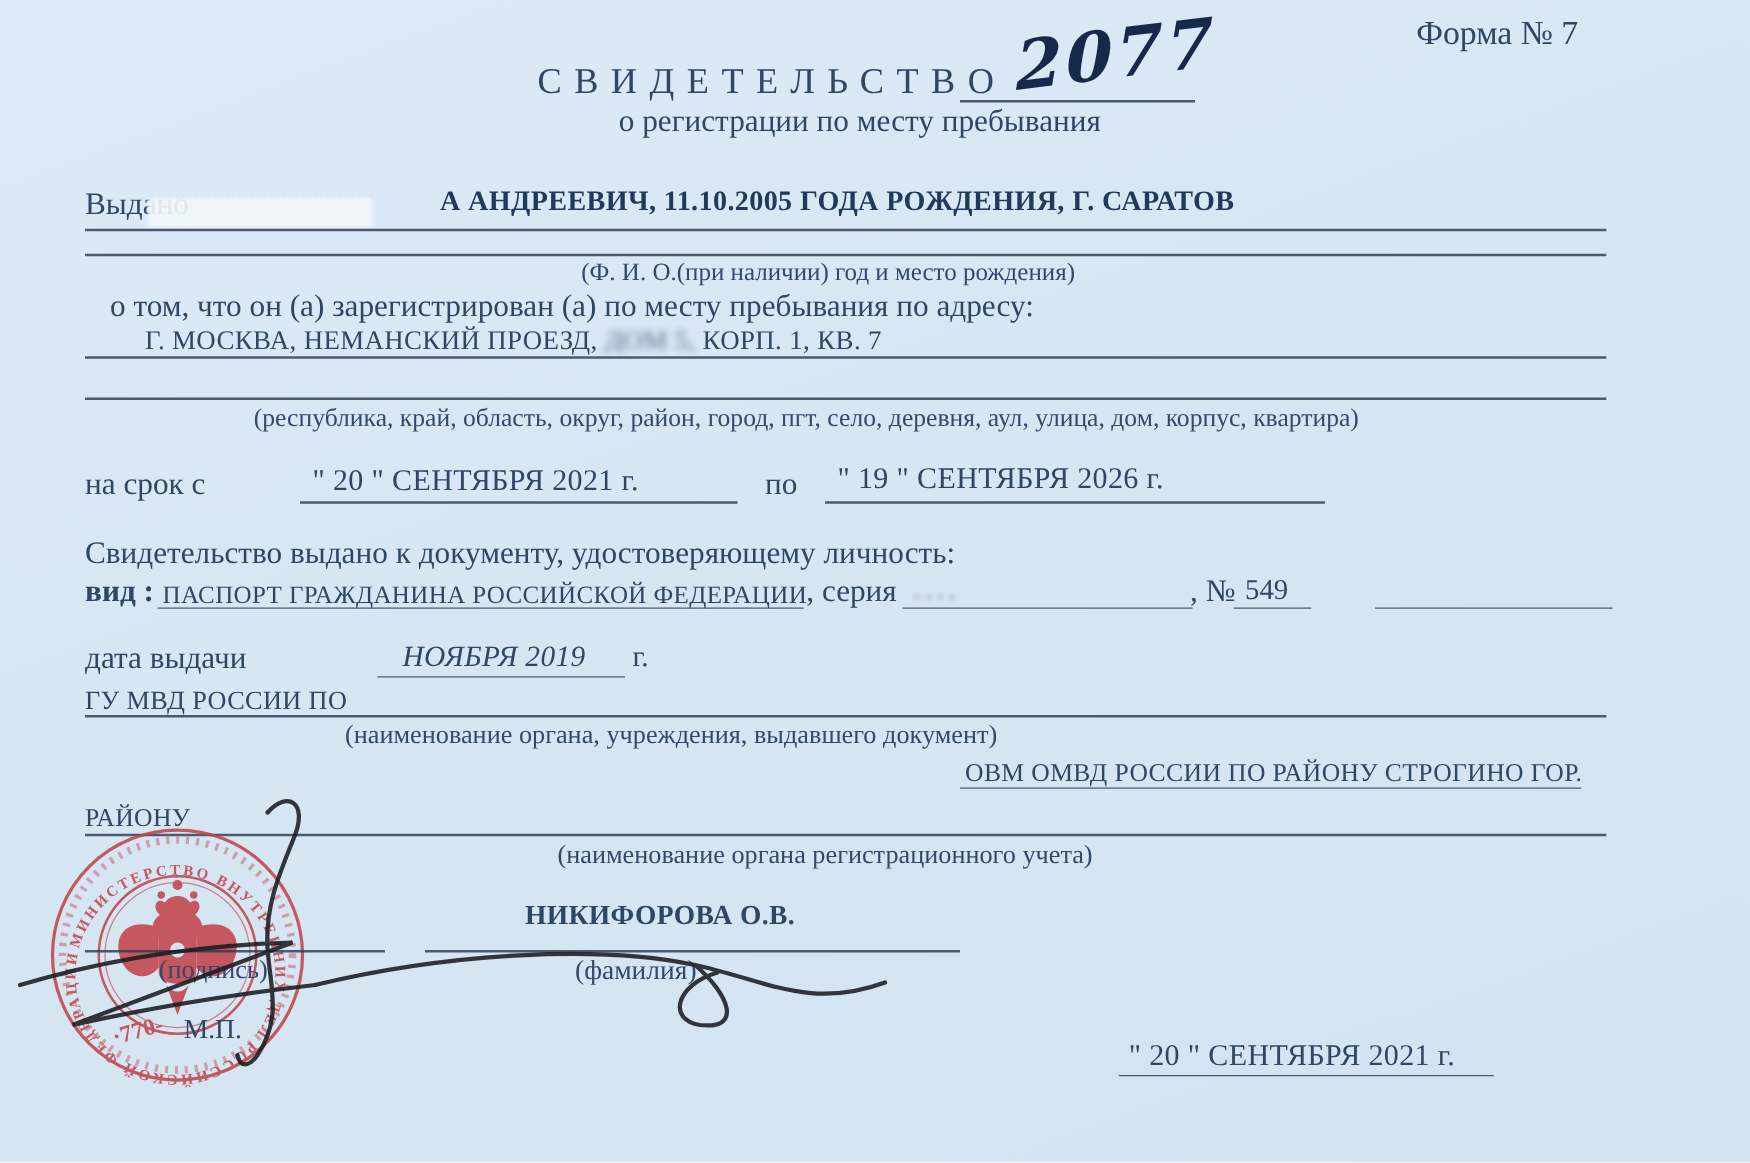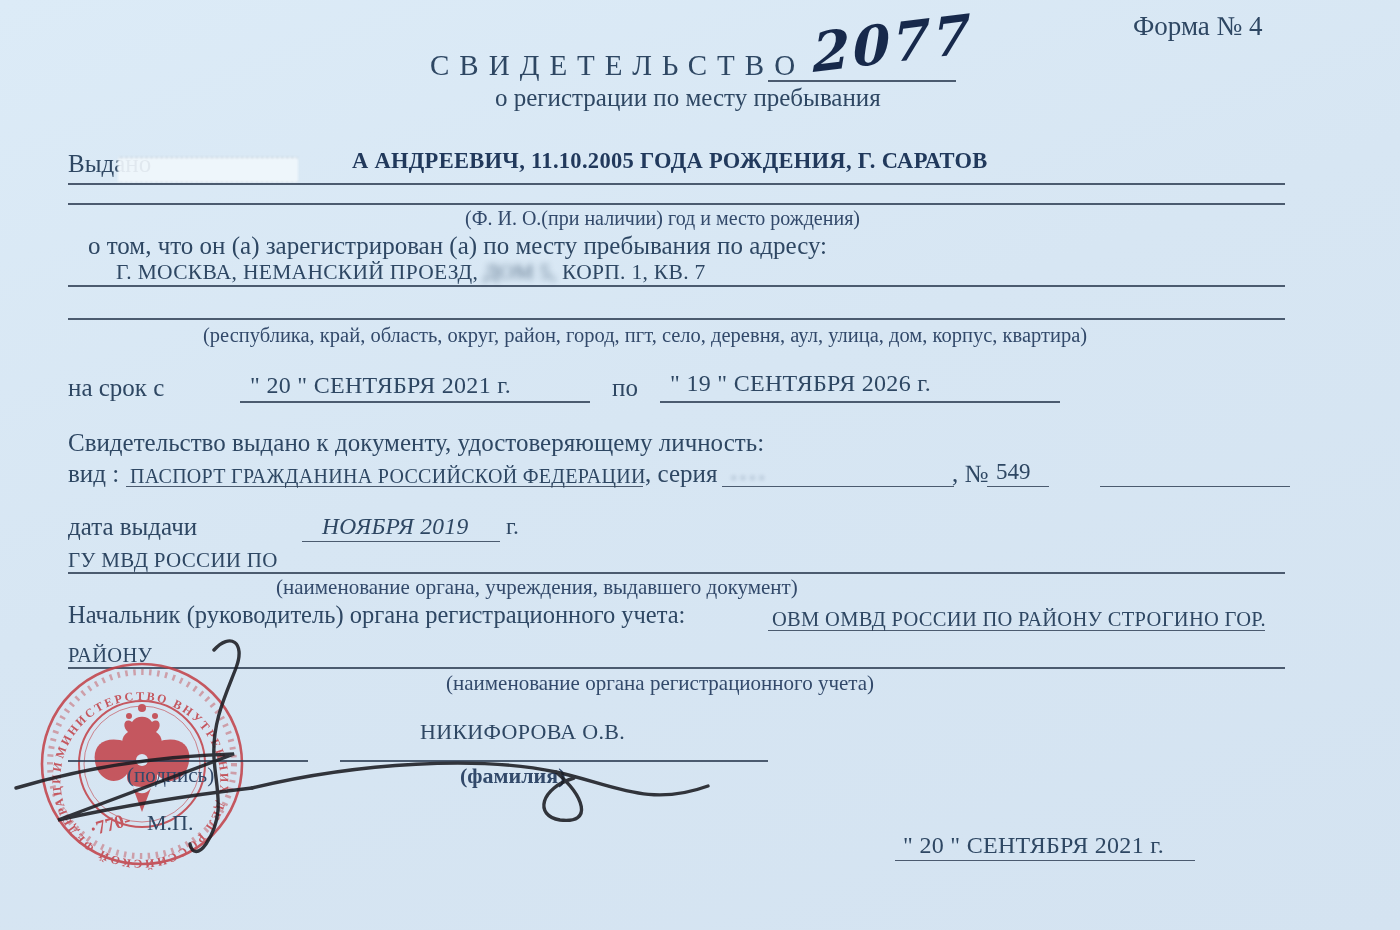--- a/index.html
+++ b/index.html
@@ -27,21 +27,21 @@
     font-family:"DejaVu Serif", serif; font-style:italic; font-weight:bold;
     color:#17294b; transform:rotate(-7deg) skewX(-6deg); letter-spacing:3px;
   }
   svg{position:absolute; overflow:visible;}
 </style>
 </head>
 <body>
 
 <div class="page">
 
-  <div class="t" style="left:1133px; top:12px; font-size:27px;">Форма № 4</div>
+  <div class="t" style="left:1133px; top:12px; font-size:27px;">Форма № 7</div>
 
   <div class="t" style="left:430px; top:50px; font-size:29px; letter-spacing:10px;">СВИДЕТЕЛЬСТВО</div>
 
   <div class="t hand" style="left:812px; top:14px; font-size:54px;">2077</div>
   <div class="line" style="left:768px; top:80px; width:188px;"></div>
 
   <div class="t" style="left:495px; top:84px; font-size:25px;">о регистрации по месту пребывания</div>
 
   <div class="t" style="left:68px; top:150px; font-size:25px;">Выдано</div>
   <div class="redact" style="left:118px; top:157px; width:180px; height:24px;"></div>
@@ -59,41 +59,40 @@
   <div class="t cap" style="left:203px; top:324px; font-size:20.5px;">(республика, край, область, округ, район, город, пгт, село, деревня, аул, улица, дом, корпус, квартира)</div>
 
   <div class="t" style="left:68px; top:374px; font-size:25px;">на срок с</div>
   <div class="t caps" style="left:250px; top:372px; font-size:24px;">" 20  " СЕНТЯБРЯ  2021  г.</div>
   <div class="line" style="left:240px; top:401px; width:350px;"></div>
   <div class="t" style="left:612px; top:374px; font-size:25px;">по</div>
   <div class="t caps" style="left:670px; top:370px; font-size:24px;">" 19  " СЕНТЯБРЯ    2026 г.</div>
   <div class="line" style="left:660px; top:401px; width:400px;"></div>
 
   <div class="t" style="left:68px; top:429px; font-size:25px;">Свидетельство выдано к документу, удостоверяющему личность:</div>
-  <div class="t" style="left:68px; top:460px; font-size:25px;">вид :</div>
+  <div class="t" style="left:68px; top:460px; font-size:25px;font-weight:bold;">вид :</div>
   <div class="t caps" style="left:130px; top:465px; font-size:20px;">ПАСПОРТ ГРАЖДАНИНА РОССИЙСКОЙ ФЕДЕРАЦИИ</div>
   <div class="line thin" style="left:126px; top:486px; width:517px;"></div>
   <div class="t" style="left:645px; top:460px; font-size:25px;">, серия</div>
   <div class="t blur-sm" style="left:730px; top:466px; font-size:22px; letter-spacing:2px;">····</div>
   <div class="line thin" style="left:722px; top:486px; width:232px;"></div>
   <div class="t" style="left:952px; top:460px; font-size:25px;">, №</div>
   <div class="t" style="left:996px; top:459px; font-size:23px;">549</div>
   <div class="line thin" style="left:987px; top:486px; width:62px;"></div>
   <div class="line thin" style="left:1100px; top:486px; width:190px;"></div>
 
   <div class="t" style="left:68px; top:513px; font-size:25px;">дата выдачи</div>
   <div class="t caps" style="left:322px; top:514px; font-size:23.5px;font-style:italic;">НОЯБРЯ    2019</div>
   <div class="t" style="left:506px; top:514px; font-size:23.5px;">г.</div>
   <div class="line thin" style="left:302px; top:541px; width:198px;"></div>
 
   <div class="t caps" style="left:68px; top:549px; font-size:21px;">ГУ МВД РОССИИ ПО</div>
   <div class="line" style="left:68px; top:572px; width:1217px;"></div>
   <div class="t cap" style="left:276px; top:576px; font-size:21px;text-align:center;">(наименование органа, учреждения, выдавшего документ)</div>
 
-  <div class="t" style="left:68px; top:602px; font-size:24.5px;">Начальник (руководитель) органа регистрационного учета:</div>
   <div class="t caps" style="left:772px; top:608px; font-size:20.5px;">ОВМ ОМВД РОССИИ ПО РАЙОНУ СТРОГИНО ГОР.</div>
   <div class="line thin" style="left:768px; top:630px; width:497px;"></div>
   <div class="t caps" style="left:68px; top:644px; font-size:20.5px;">РАЙОНУ</div>
   <div class="line" style="left:68px; top:667px; width:1217px;"></div>
   <div class="t cap" style="left:446px; top:672px; font-size:21px;">(наименование органа регистрационного учета)</div>
 
   <svg style="left:36px; top:660px;" width="212" height="210" viewBox="0 0 212 210" opacity="0.85">
     <g stroke="#c23f46" fill="none">
       <circle cx="106" cy="104" r="100" stroke-width="2.6"></circle>
       <circle cx="106" cy="104" r="92" stroke-width="6" stroke-dasharray="2.5 5.5" opacity="0.5"></circle>
@@ -114,23 +113,23 @@
       <path d="M91 82 C68 74 54 86 60 106 C65 122 82 126 91 114 Z"></path>
       <path d="M121 82 C144 74 158 86 152 106 C147 122 130 126 121 114 Z"></path>
       <path d="M97 128 L106 152 L115 128 C110 135 102 135 97 128 Z"></path>
       <circle cx="106" cy="100" r="6" fill="#d7e6f3"></circle>
     </g>
     <text x="56" y="176" transform="rotate(-16 56 176)" font-size="19" fill="#c23f46" font-family="Liberation Serif, serif" font-weight="bold">·770-</text>
   </svg>
 
   <div class="line" style="left:68px; top:760px; width:240px;"></div>
   <div class="t cap" style="left:127px; top:764px; font-size:21px;">(подпись)</div>
-  <div class="t caps" style="left:420px; top:720px; font-size:22px;">НИКИФОРОВА О.В.</div>
+  <div class="t caps" style="left:420px; top:720px; font-size:22px;font-weight:bold;">НИКИФОРОВА О.В.</div>
   <div class="line" style="left:340px; top:760px; width:428px;"></div>
-  <div class="t cap" style="left:460px; top:764px; font-size:22px;font-weight:bold;">(фамилия)</div>
+  <div class="t cap" style="left:460px; top:764px; font-size:22px;">(фамилия)</div>
   <div class="t" style="left:147px; top:811px; font-size:22px;font-family:Liberation Serif, serif;">М.П.</div>
 
   <svg style="left:0px; top:628px;" width="770" height="250" viewBox="0 0 770 250">
     <g stroke="#1b1c22" stroke-width="3.4" fill="none" stroke-linecap="round" opacity="0.88">
       <path d="M214 22 C230 4 246 14 236 40 C226 66 212 94 214 130 C216 162 226 186 206 216 C199 226 192 226 190 216"></path>
       <path d="M16 160 C90 138 162 128 234 126 L58 192 C130 176 200 166 252 160"></path>
       <path d="M252 160 C360 134 480 128 556 144 C612 156 648 180 708 158"></path>
       <path d="M556 144 C584 168 594 196 560 192 C534 188 540 160 574 150"></path>
     </g>
   </svg>

